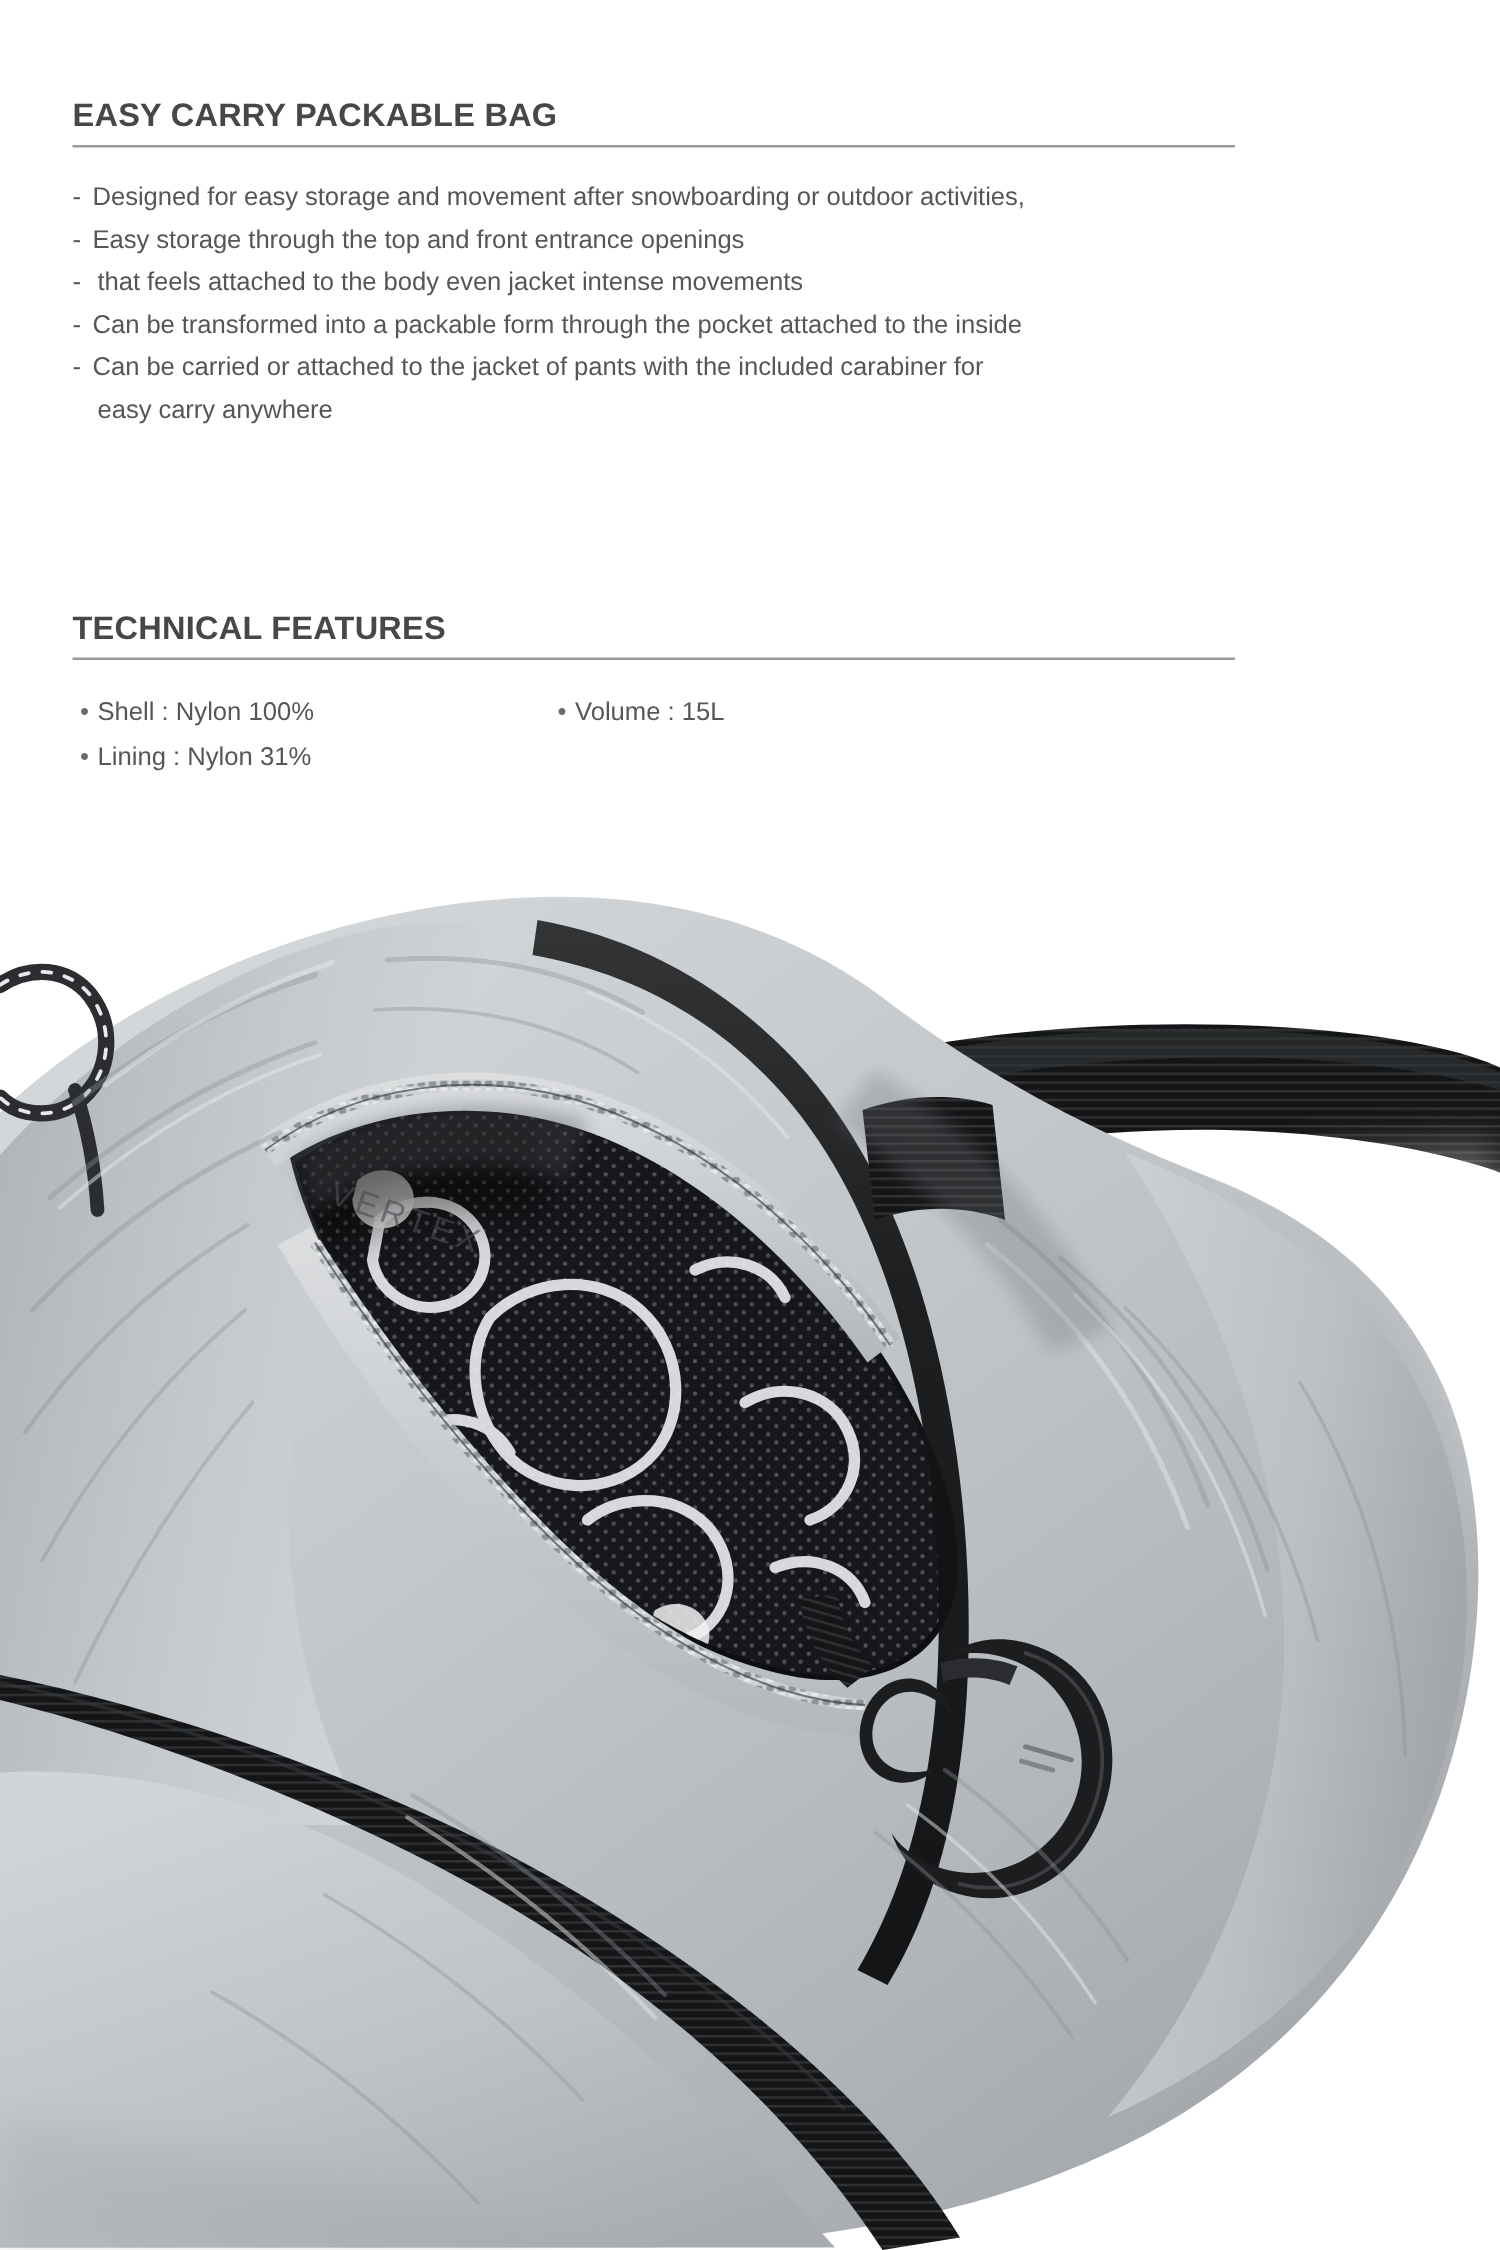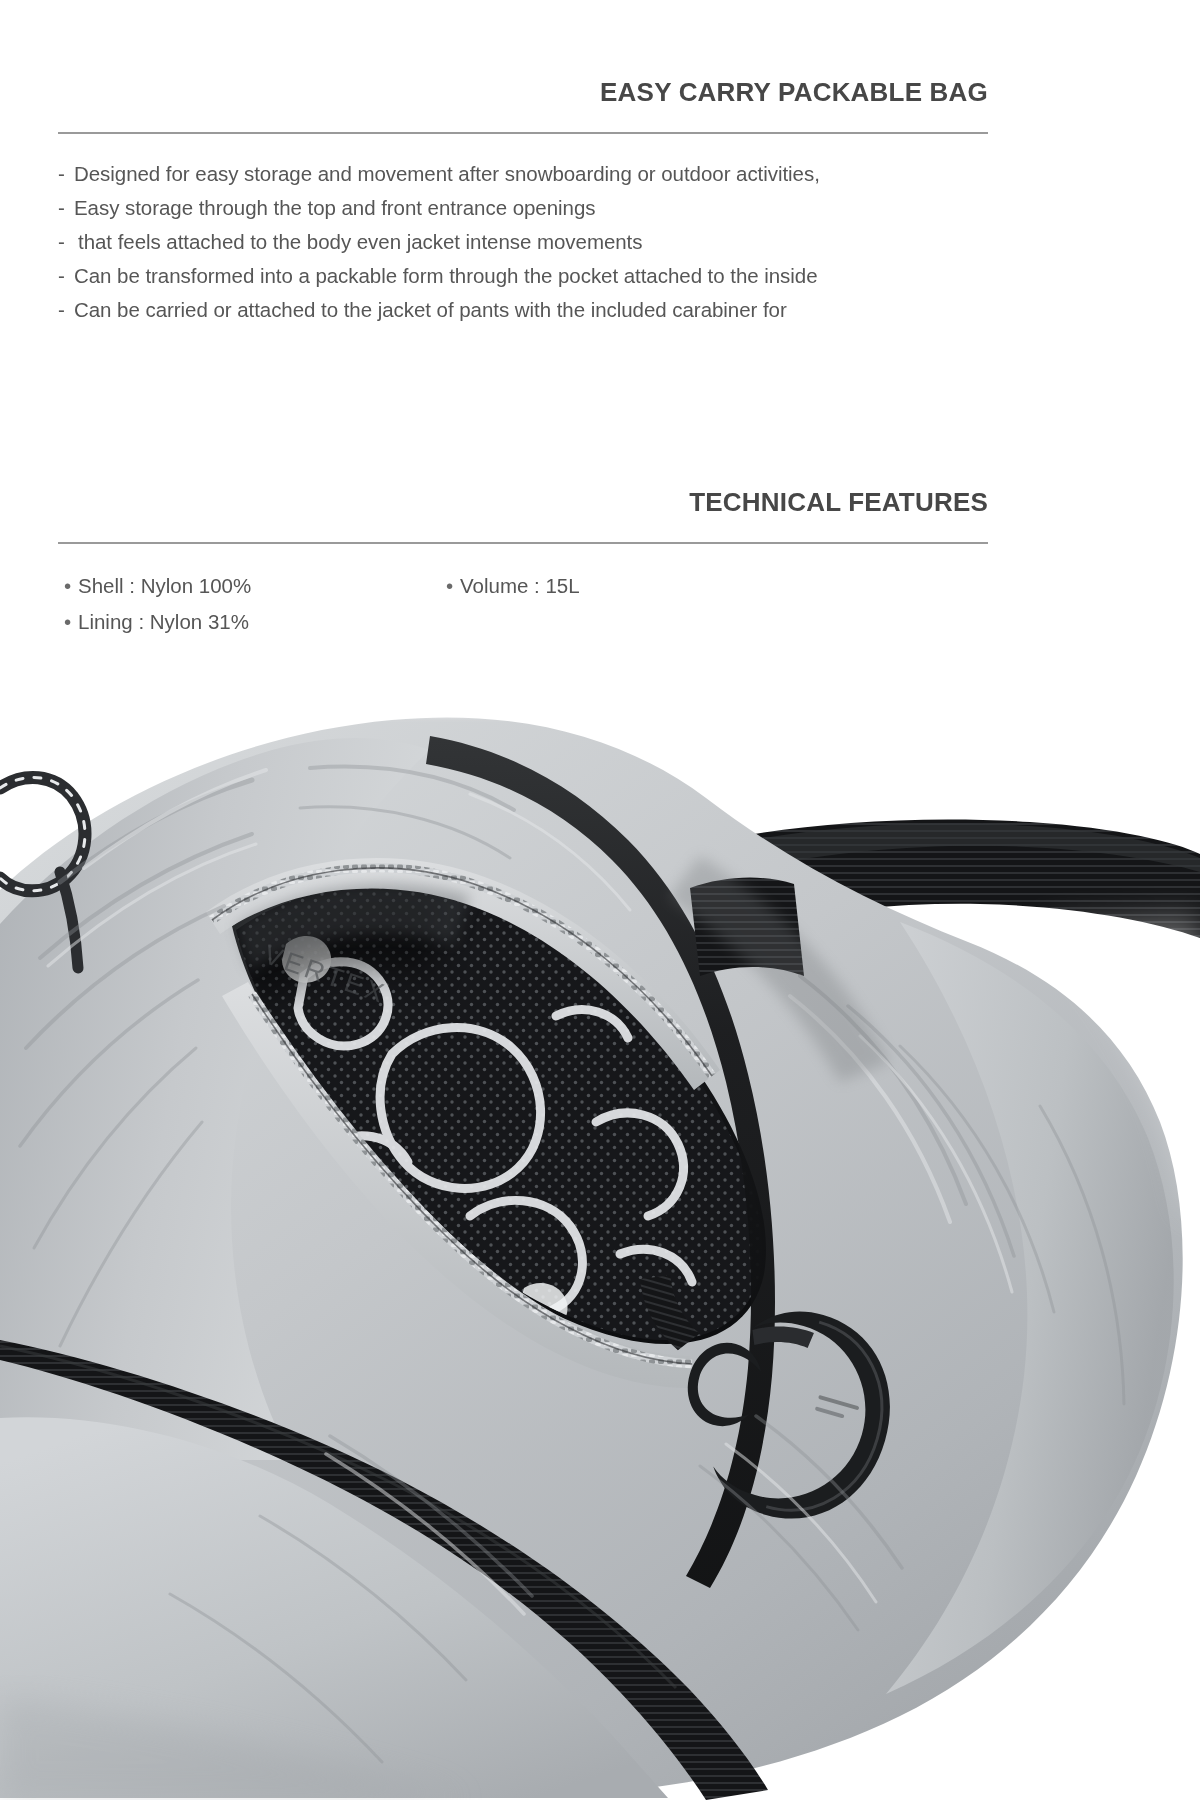--- a/index.html
+++ b/index.html
@@ -28,22 +28,21 @@
   }
 
   .section { width: 100%; }
 
   .section-title {
     font-size: 26px;
     font-weight: bold;
     letter-spacing: 0.2px;
     color: #474747;
     line-height: 1.1;
-    padding-bottom: 25px;
-    text-align: right;
+    padding-bottom: 9px;
   }
 
   .rule {
     width: 930px;
     height: 2px;
     background: #9a9a9a;
   }
 
   .bullets {
     margin-top: 23px;
@@ -151,20 +150,21 @@
       <li class="bullet">
         <span class="dash">-</span>
         <span class="btext">
           <span>Can be transformed into a packable form through the pocket attached to the inside</span>
         </span>
       </li>
       <li class="bullet">
         <span class="dash">-</span>
         <span class="btext">
           <span>Can be carried or attached to the jacket of pants with the included carabiner for</span>
+          <span class="cont">easy carry anywhere</span>
         </span>
       </li>
     </ul>
   </div>
 
   <div class="tech">
     <div class="section">
       <div class="section-title">TECHNICAL FEATURES</div>
       <div class="rule"></div>
     </div>

